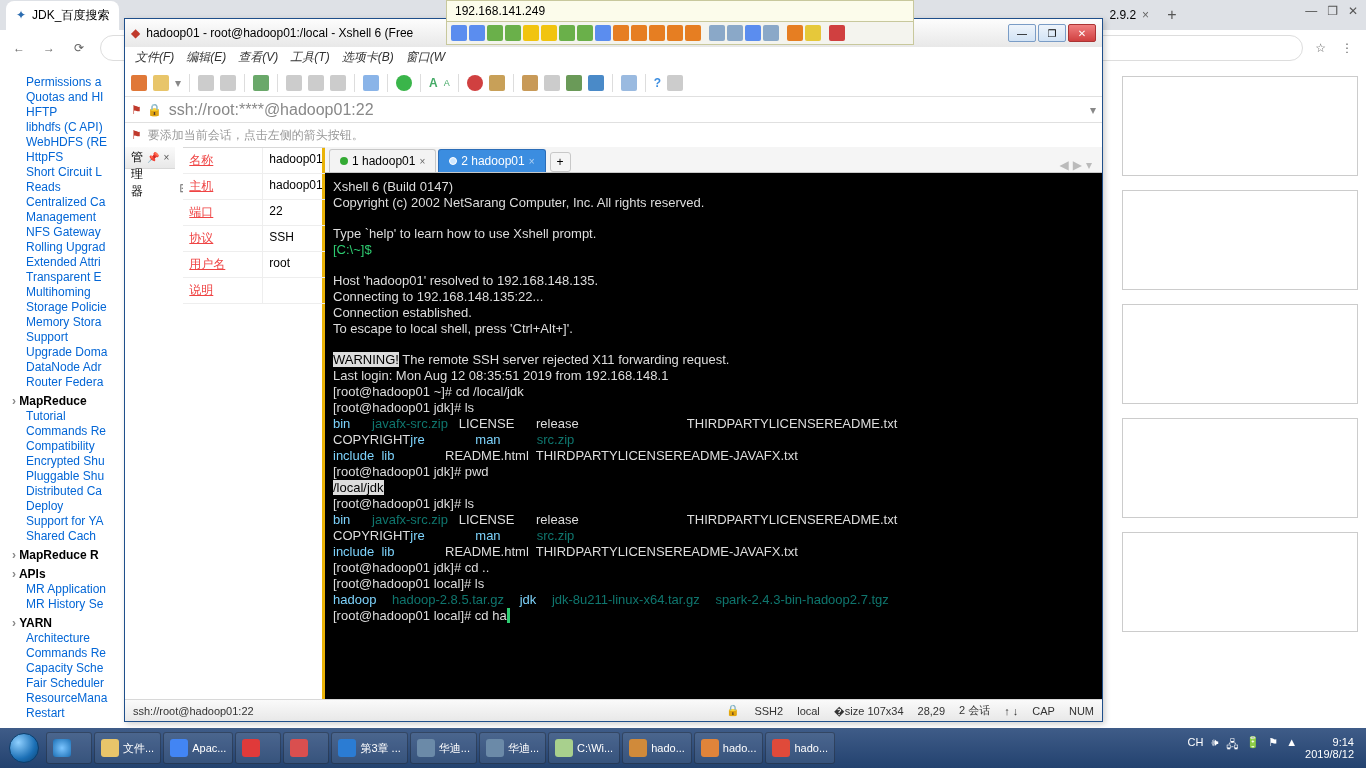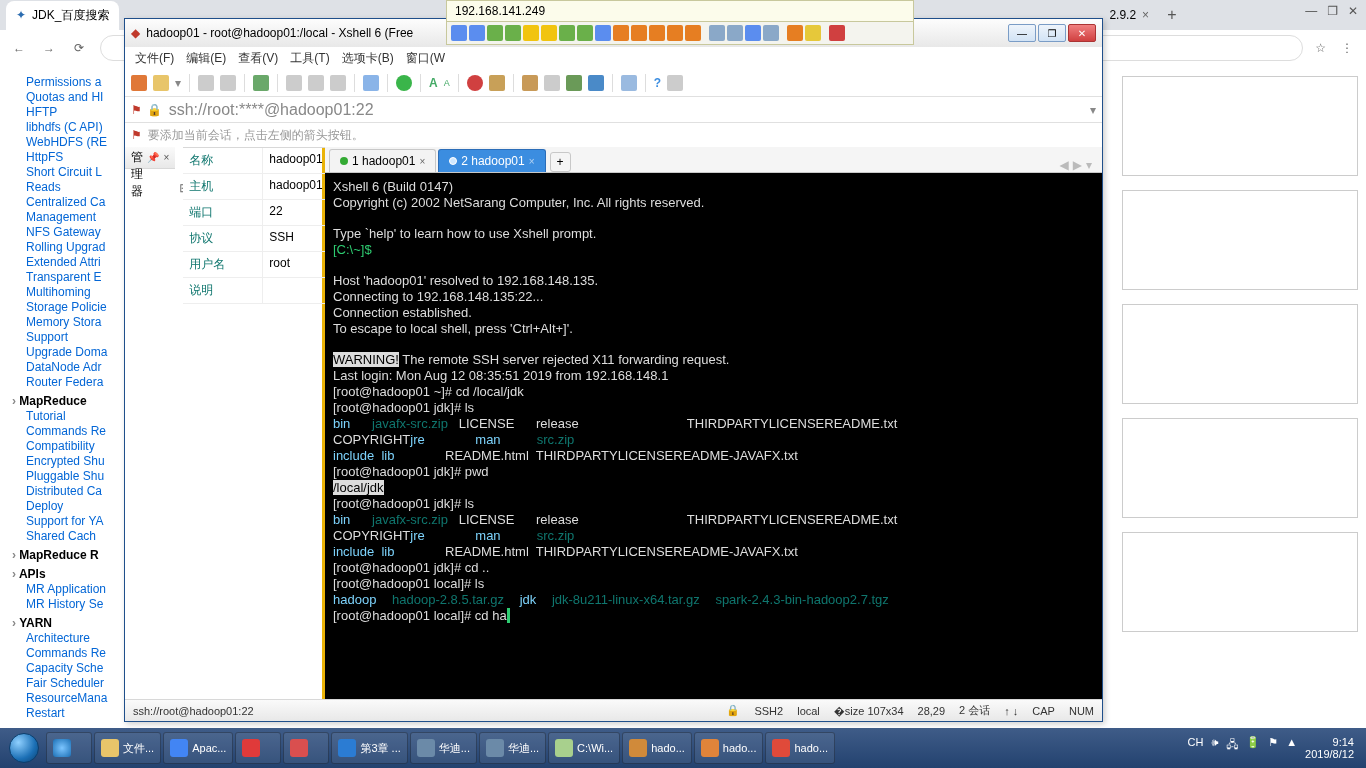--- a/index.html
+++ b/index.html
@@ -29,21 +29,21 @@
 .titlebar { height:28px; background:linear-gradient(#fdfdfd,#e8e8e8); display:flex; align-items:center; padding:0 6px; font-size:12px; }
 .titlebar .ticon { color:#c0392b; margin-right:6px; }
 .titlebar .title { flex:1; }
 .winctrl { display:flex; gap:2px; }
 .winbtn { width:28px; height:18px; border:1px solid #7a9cc6; background:linear-gradient(#eef4fb,#d2e3f5); border-radius:2px; display:flex; align-items:center; justify-content:center; font-size:10px; }
 .winbtn.close { background:linear-gradient(#f08080,#d04040); border-color:#a33; color:#fff; }
 
 .toolbar-float { position:absolute; left:446px; top:22px; width:468px; height:23px; background:#f4f4ee; border:1px solid #c8c89c; border-top:none; display:flex; align-items:center; padding:0 4px; gap:2px; z-index:50; }
 .tbico { width:16px; height:16px; border-radius:2px; display:inline-block; }
 
-.menubar { height:22px; display:flex; align-items:flex-end; padding:0 6px; gap:4px; font-size:12px; color:#333; }
+.menubar { height:22px; display:flex; align-items:flex-start; padding:0 6px; gap:4px; font-size:12px; color:#333;font-style:italic; }
 .menubar span { padding:2px 4px; }
 .toolbar-row { height:28px; display:flex; align-items:center; padding:0 6px; gap:6px; border-bottom:1px solid #e0e0e0; }
 .tico { width:16px; height:16px; display:inline-block; border-radius:2px; }
 .sep { width:1px; height:18px; background:#ddd; margin:0 2px; }
 .addrbar { height:26px; display:flex; align-items:center; padding:0 6px; gap:6px; border-bottom:1px solid #e0e0e0; }
 .addrbar input { border:none; flex:1; font-size:16px; color:#888; outline:none; }
 .tipbar { height:24px; display:flex; align-items:center; padding:0 6px; gap:6px; color:#999; font-size:12px; }
 .tipbar .flag { color:#c0392b; }
 
 .xbody { flex:1; display:flex; overflow:hidden; }
@@ -53,21 +53,21 @@
 .pin { font-size:10px; color:#555; margin-left:4px; }
 .tree { flex:1; padding:6px 4px; font-size:12px; overflow:auto; }
 .tree-row { display:flex; align-items:center; gap:4px; padding:1px 0; }
 .tree-row.lvl1 { padding-left:16px; }
 .folder-icon { color:#e8b23a; }
 .session-icon { color:#c0392b; }
 .tree-expand { color:#666; width:10px; }
 
 .props { border-top:1px solid #d8d8d8; }
 .props-row { display:flex; border-bottom:1px solid #eee; font-size:12px; }
-.props-row .k { width:80px; padding:4px 6px; color:#0f766e; border-right:1px solid #eee; }
+.props-row .k { width:80px; padding:4px 6px; color:#ef4444; border-right:1px solid #eee;text-decoration:underline; }
 .props-row .v { flex:1; padding:4px 6px; }
 
 .term-area { flex:1; display:flex; flex-direction:column; background:#fff; }
 .term-tabs { height:26px; display:flex; align-items:flex-end; padding:0 4px; gap:0; background:#f5f5f5; border-bottom:1px solid #c8c8c8; }
 .term-tab { display:flex; align-items:center; gap:4px; padding:4px 10px; font-size:12px; border:1px solid #c8c8c8; border-bottom:none; border-radius:3px 3px 0 0; margin-right:2px; }
 .term-tab .dot { width:8px; height:8px; border-radius:50%; background:#3a3; }
 .term-tab.inactive { background:#f3f3f3; }
 .term-tab.active { background:#3b8de0; color:#fff; border-color:#2b6db8; }
 .term-tab.active .dot { background:#cfe8ff; border:1px solid #fff; }
 .term-tab .x { font-size:10px; opacity:.6; }

